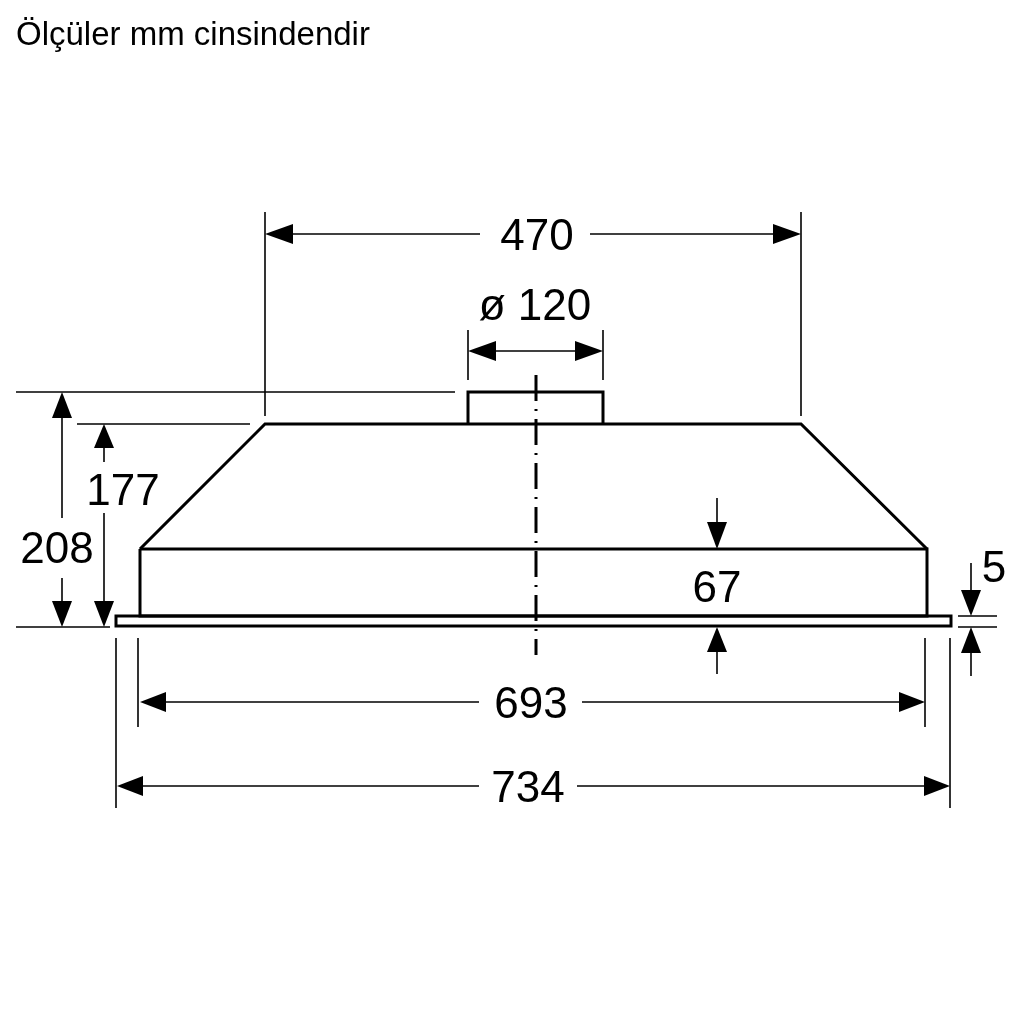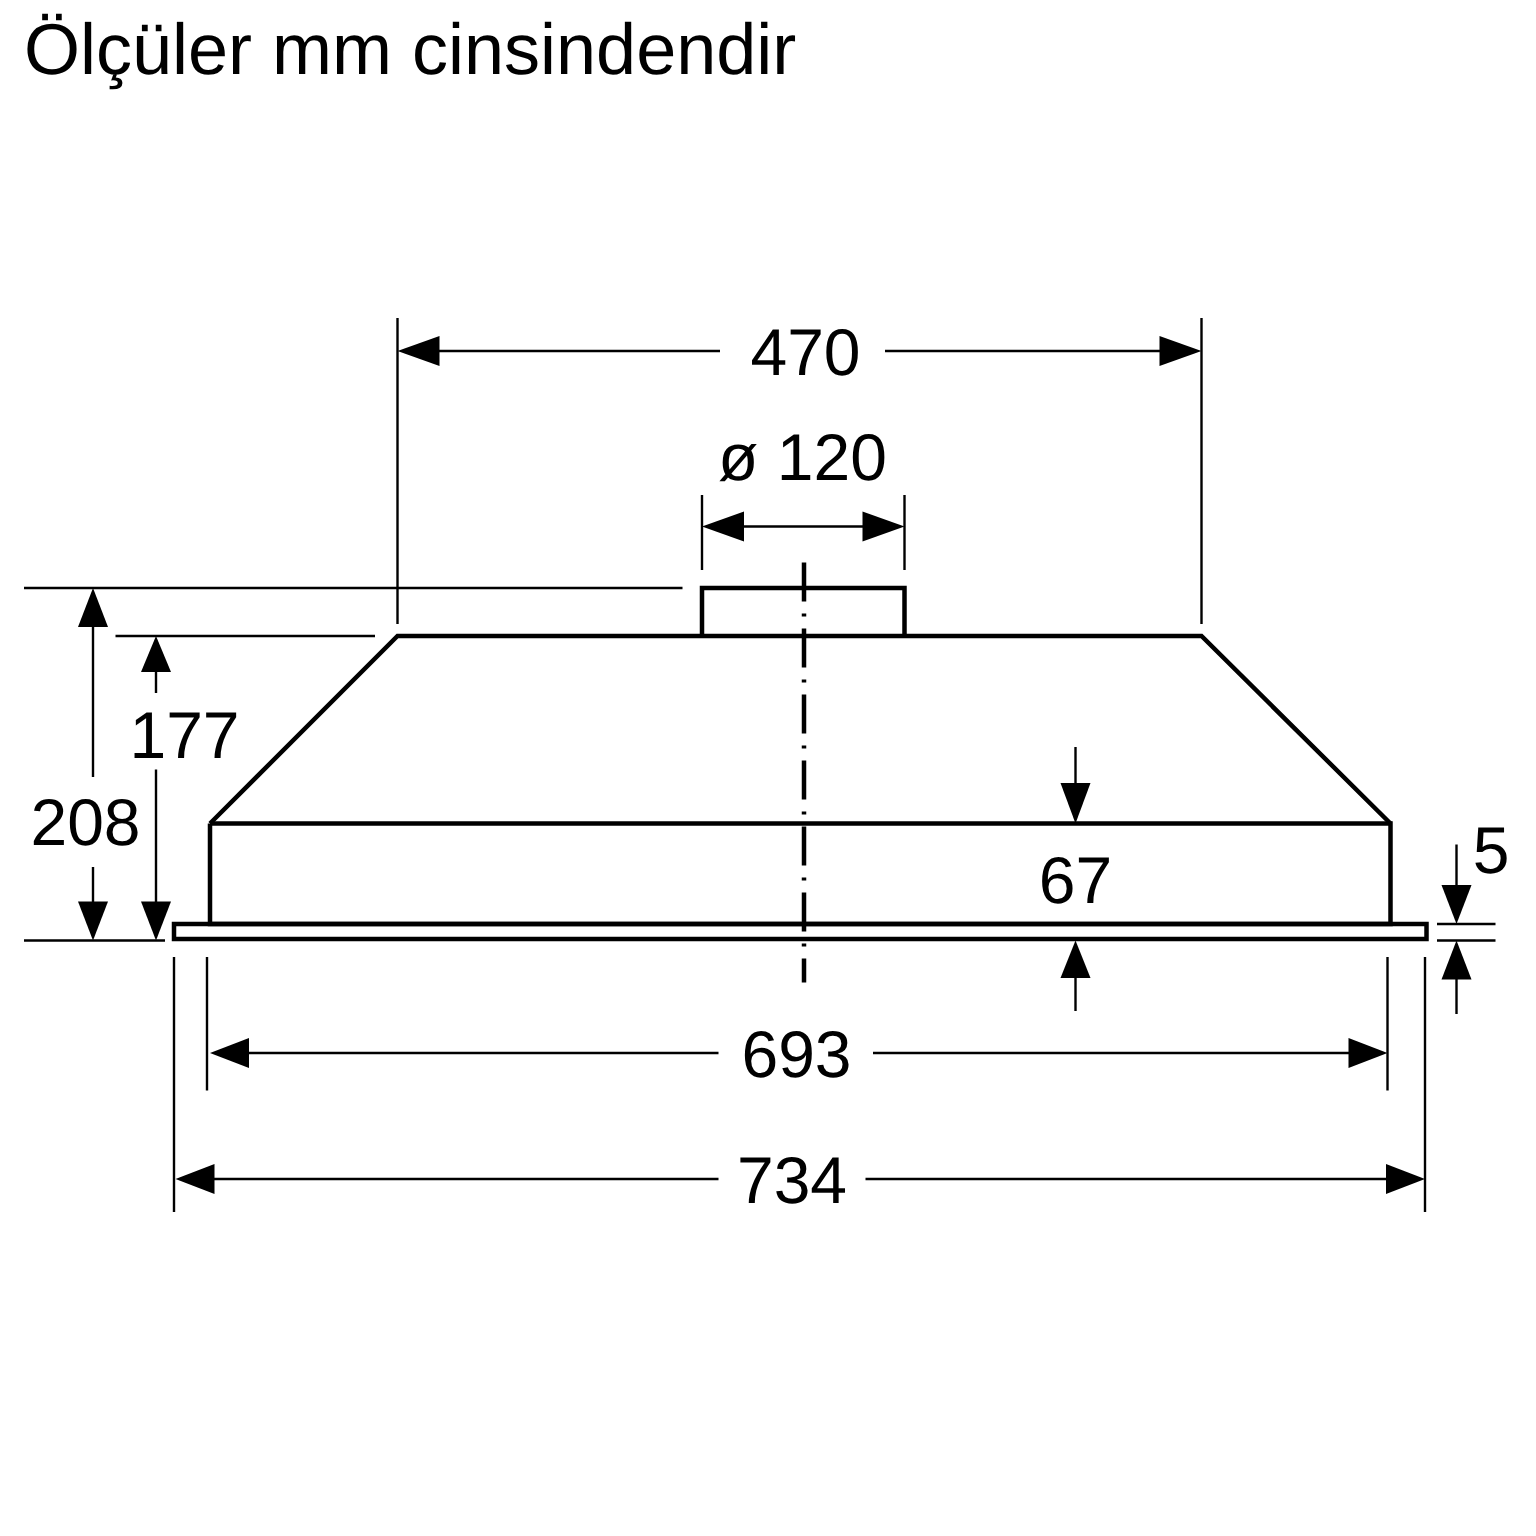--- a/index.html
+++ b/index.html
@@ -1,18 +1,18 @@
 <!DOCTYPE html>
 <html><head>
 <meta charset="utf-8">
 <style>
   html, body { margin: 0; padding: 0; background: #ffffff; }
   body { width: 1024px; height: 1024px; position: relative; overflow: hidden;
          font-family: "Liberation Sans", sans-serif; color: #000; }
-  .title { position: absolute; left: 16px; top: 8px; font-size: 48px; line-height: 52px; white-space: nowrap; }
+  .title { position: absolute; left: 16px; top: 8px; font-size: 33px; line-height: 52px; white-space: nowrap; }
   svg { position: absolute; left: 0; top: 0; }
   .dimtext { font-family: "Liberation Sans", sans-serif; font-size: 44px; fill: #000; }
   .thin { stroke: #000; stroke-width: 1.6; fill: none; }
   .thick { stroke: #000; stroke-width: 3; fill: none; }
   .arrow { fill: #000; stroke: none; }
   .center { stroke: #000; stroke-width: 3; fill: none; stroke-dasharray: 26 8 2 8; }
 </style>
 </head>
 <body>
 

